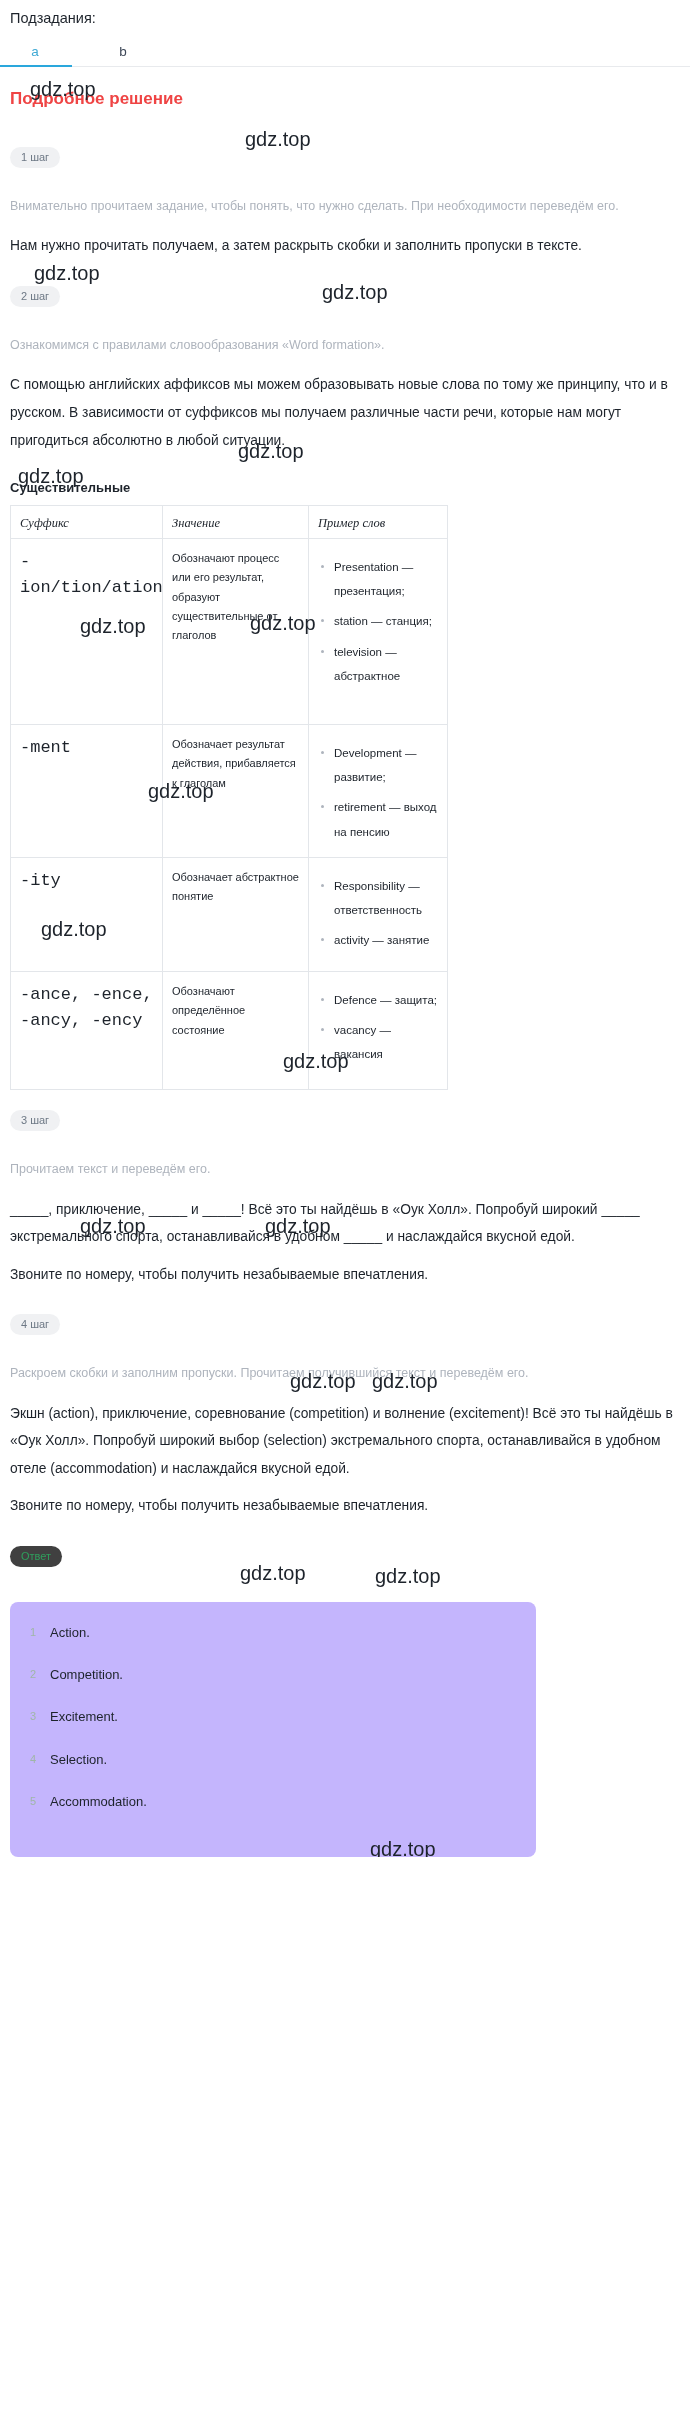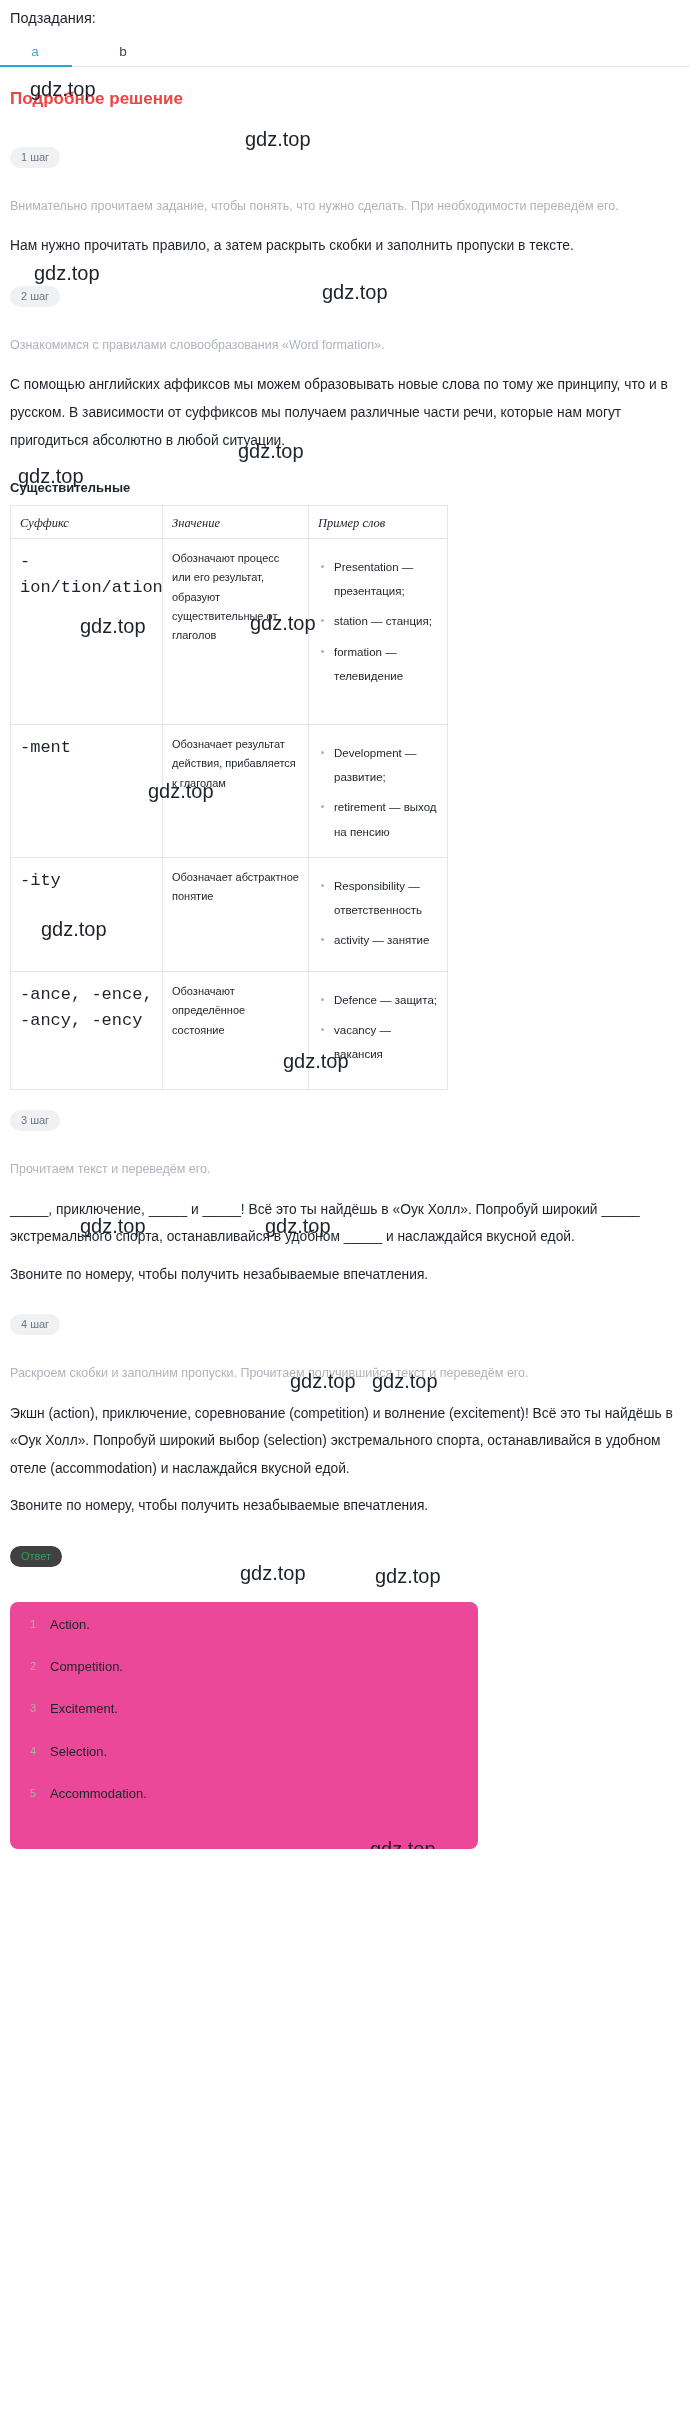--- a/index.html
+++ b/index.html
@@ -167,25 +167,25 @@
     left: 3px;
     top: 10px;
     width: 3px;
     height: 3px;
     border-radius: 50%;
     background: #aeb4bd;
   }
 
   
   .answer-card {
-    background: #ec4899;
+    background: #c4b5fd;
     border-radius: 8px;
-    padding: 14px 18px 30px 18px;
+    padding: 22px 18px 30px 18px;
     margin: 6px 0 0 0;
-    width: 468px;
+    width: 526px;
     box-sizing: border-box;
   }
   .answer-card ol {
     list-style: none;
     counter-reset: ans;
     margin: 0;
     padding: 0;
   }
   .answer-card li {
     counter-increment: ans;
@@ -228,21 +228,21 @@
   <div class="tabs">
     <div class="tab active">a</div>
     <div class="tab">b</div>
   </div>
 
   <h2 class="section-title">Подробное решение</h2>
 
   <div>
     <div class="step-chip">1 шаг</div>
     <p class="muted">Внимательно прочитаем задание, чтобы понять, что нужно сделать. При необходимости переведём его.</p>
-    <p class="body">Нам нужно прочитать правило, а затем раскрыть скобки и заполнить пропуски в тексте.</p>
+    <p class="body">Нам нужно прочитать получаем, а затем раскрыть скобки и заполнить пропуски в тексте.</p>
   </div>
 
   <div>
     <div class="step-chip">2 шаг</div>
     <p class="muted">Ознакомимся с правилами словообразования «Word formation».</p>
     <p class="body">С помощью английских аффиксов мы можем образовывать новые слова по тому же принципу, что и в русском. В зависимости от суффиксов мы получаем различные части речи, которые нам могут пригодиться абсолютно в любой ситуации.</p>
   </div>
 
   <h3 class="nouns-heading">Существительные</h3>
 
@@ -260,21 +260,21 @@
       </tr>
     </thead>
     <tbody>
       <tr style="height:186px;">
         <td class="suffix-cell">-ion/tion/ation</td>
         <td class="meaning-cell">Обозначают процесс или его результат, образуют существительные от глаголов</td>
         <td class="examples-cell">
           <ul>
             <li>Presentation — презентация;</li>
             <li>station — станция;</li>
-            <li>formation — телевидение</li>
+            <li>television — абстрактное</li>
           </ul>
         </td>
       </tr>
       <tr style="height:133px;">
         <td class="suffix-cell">-ment</td>
         <td class="meaning-cell">Обозначает результат действия, прибавляется к глаголам</td>
         <td class="examples-cell">
           <ul>
             <li>Development — развитие;</li>
             <li>retirement — выход на пенсию</li>

